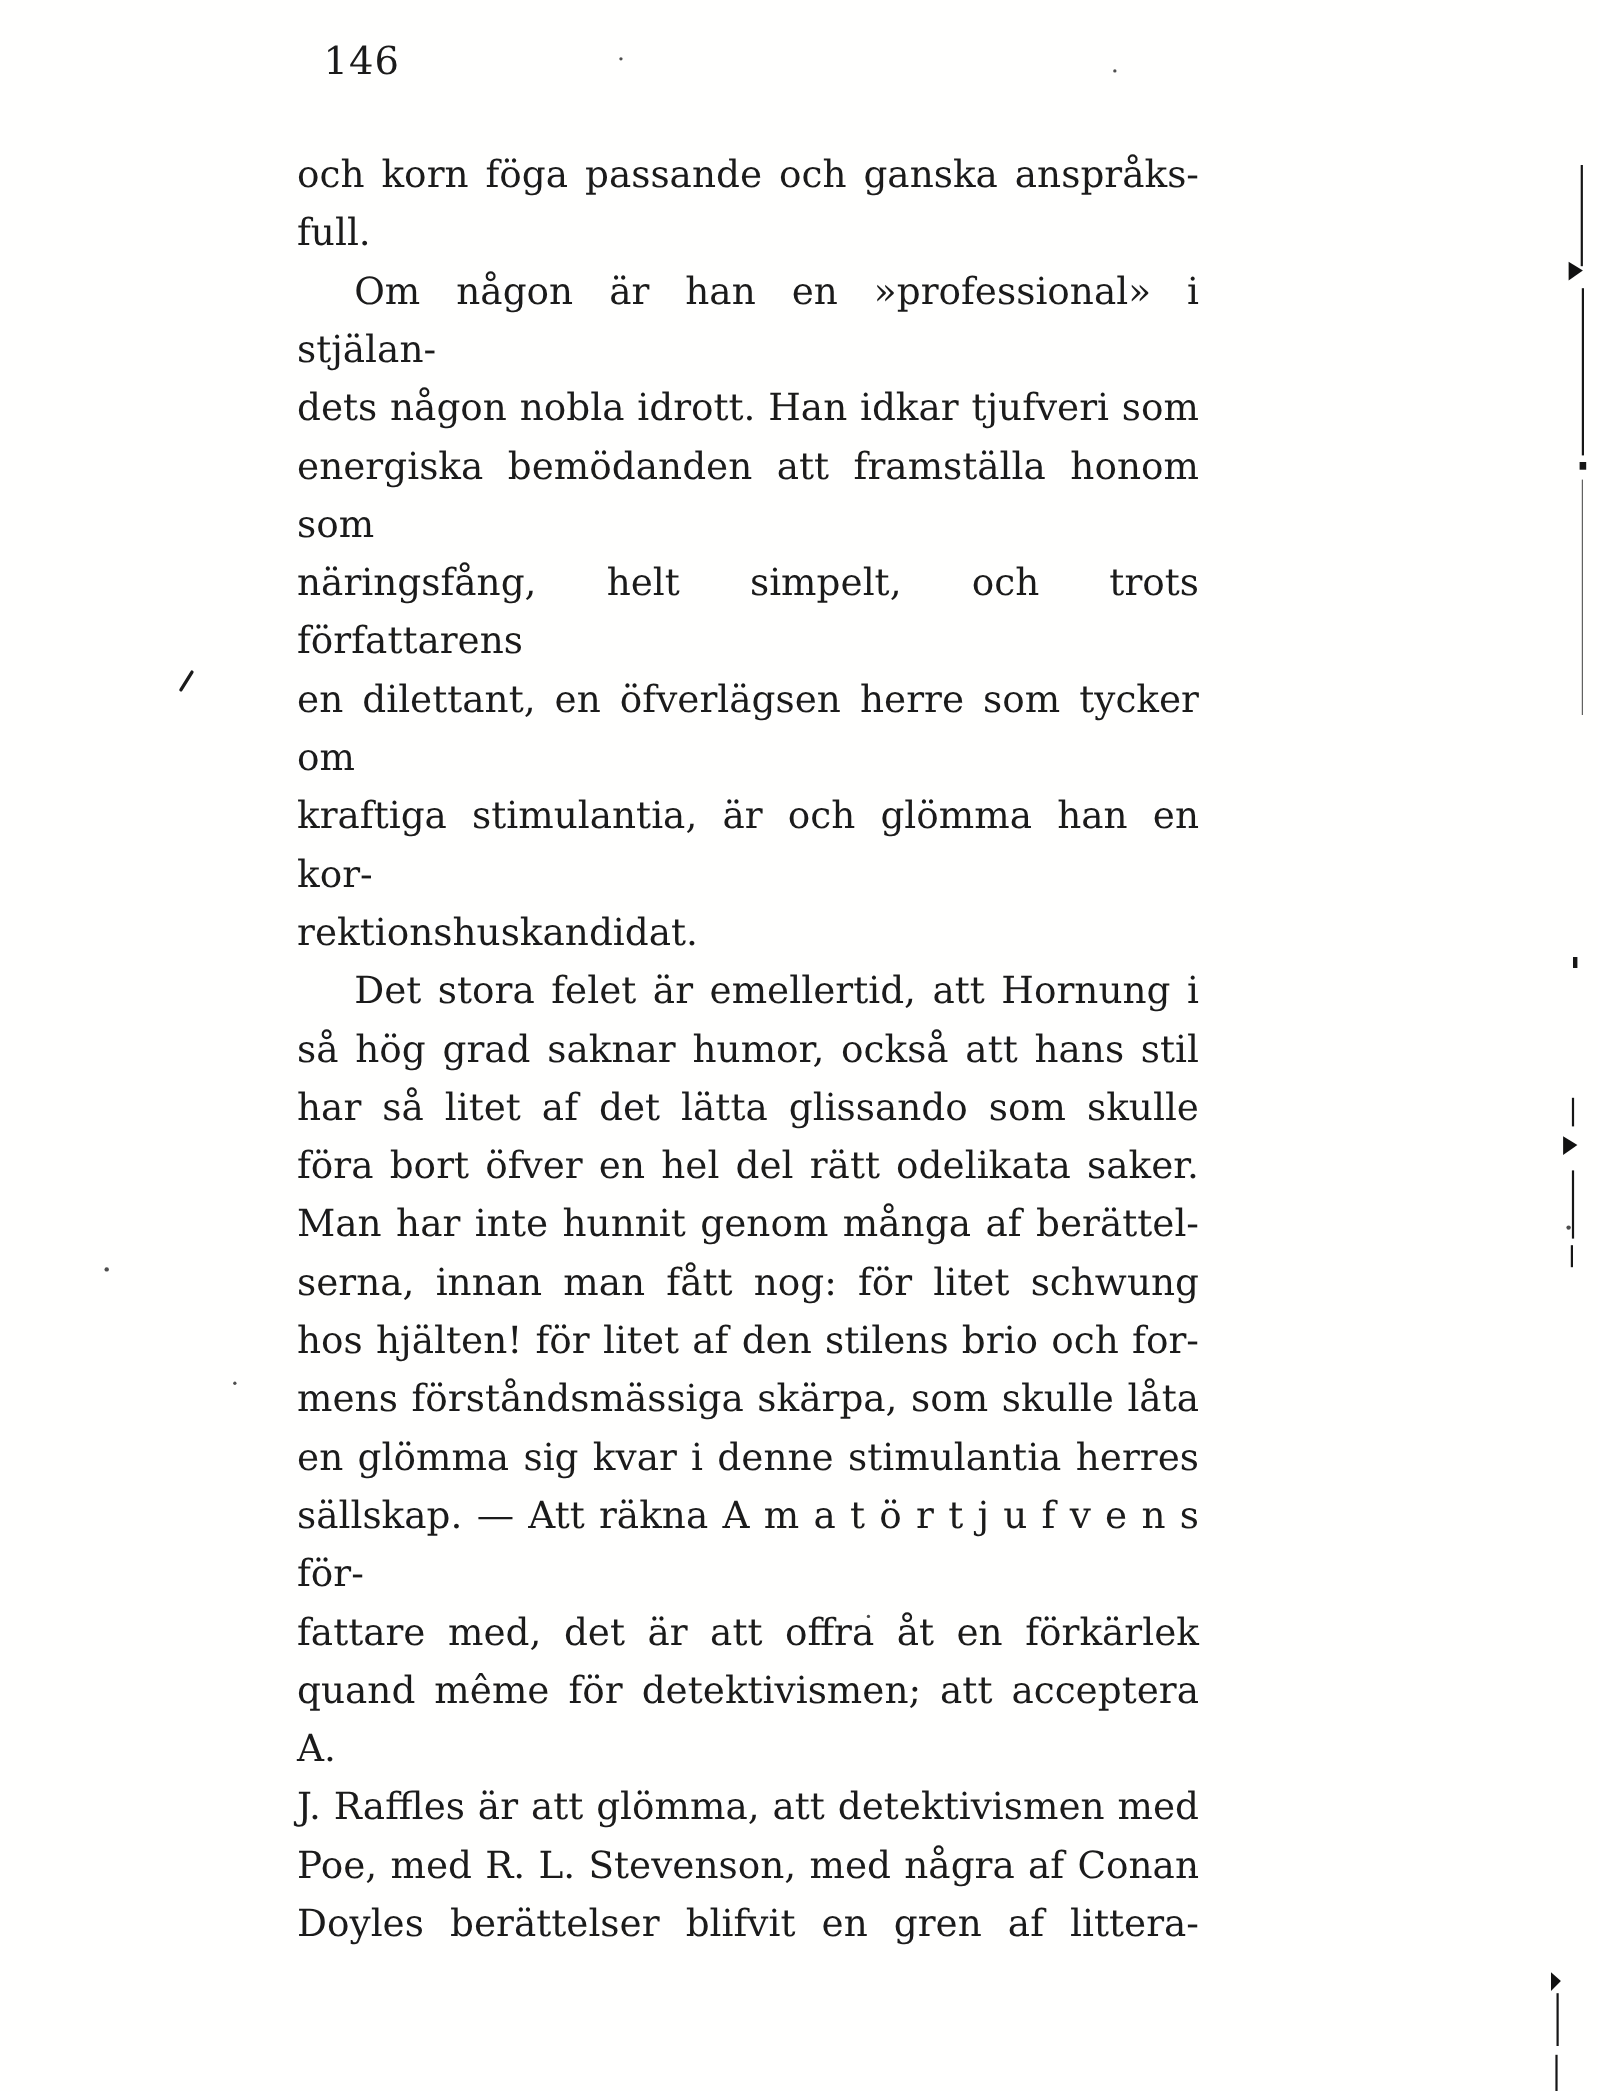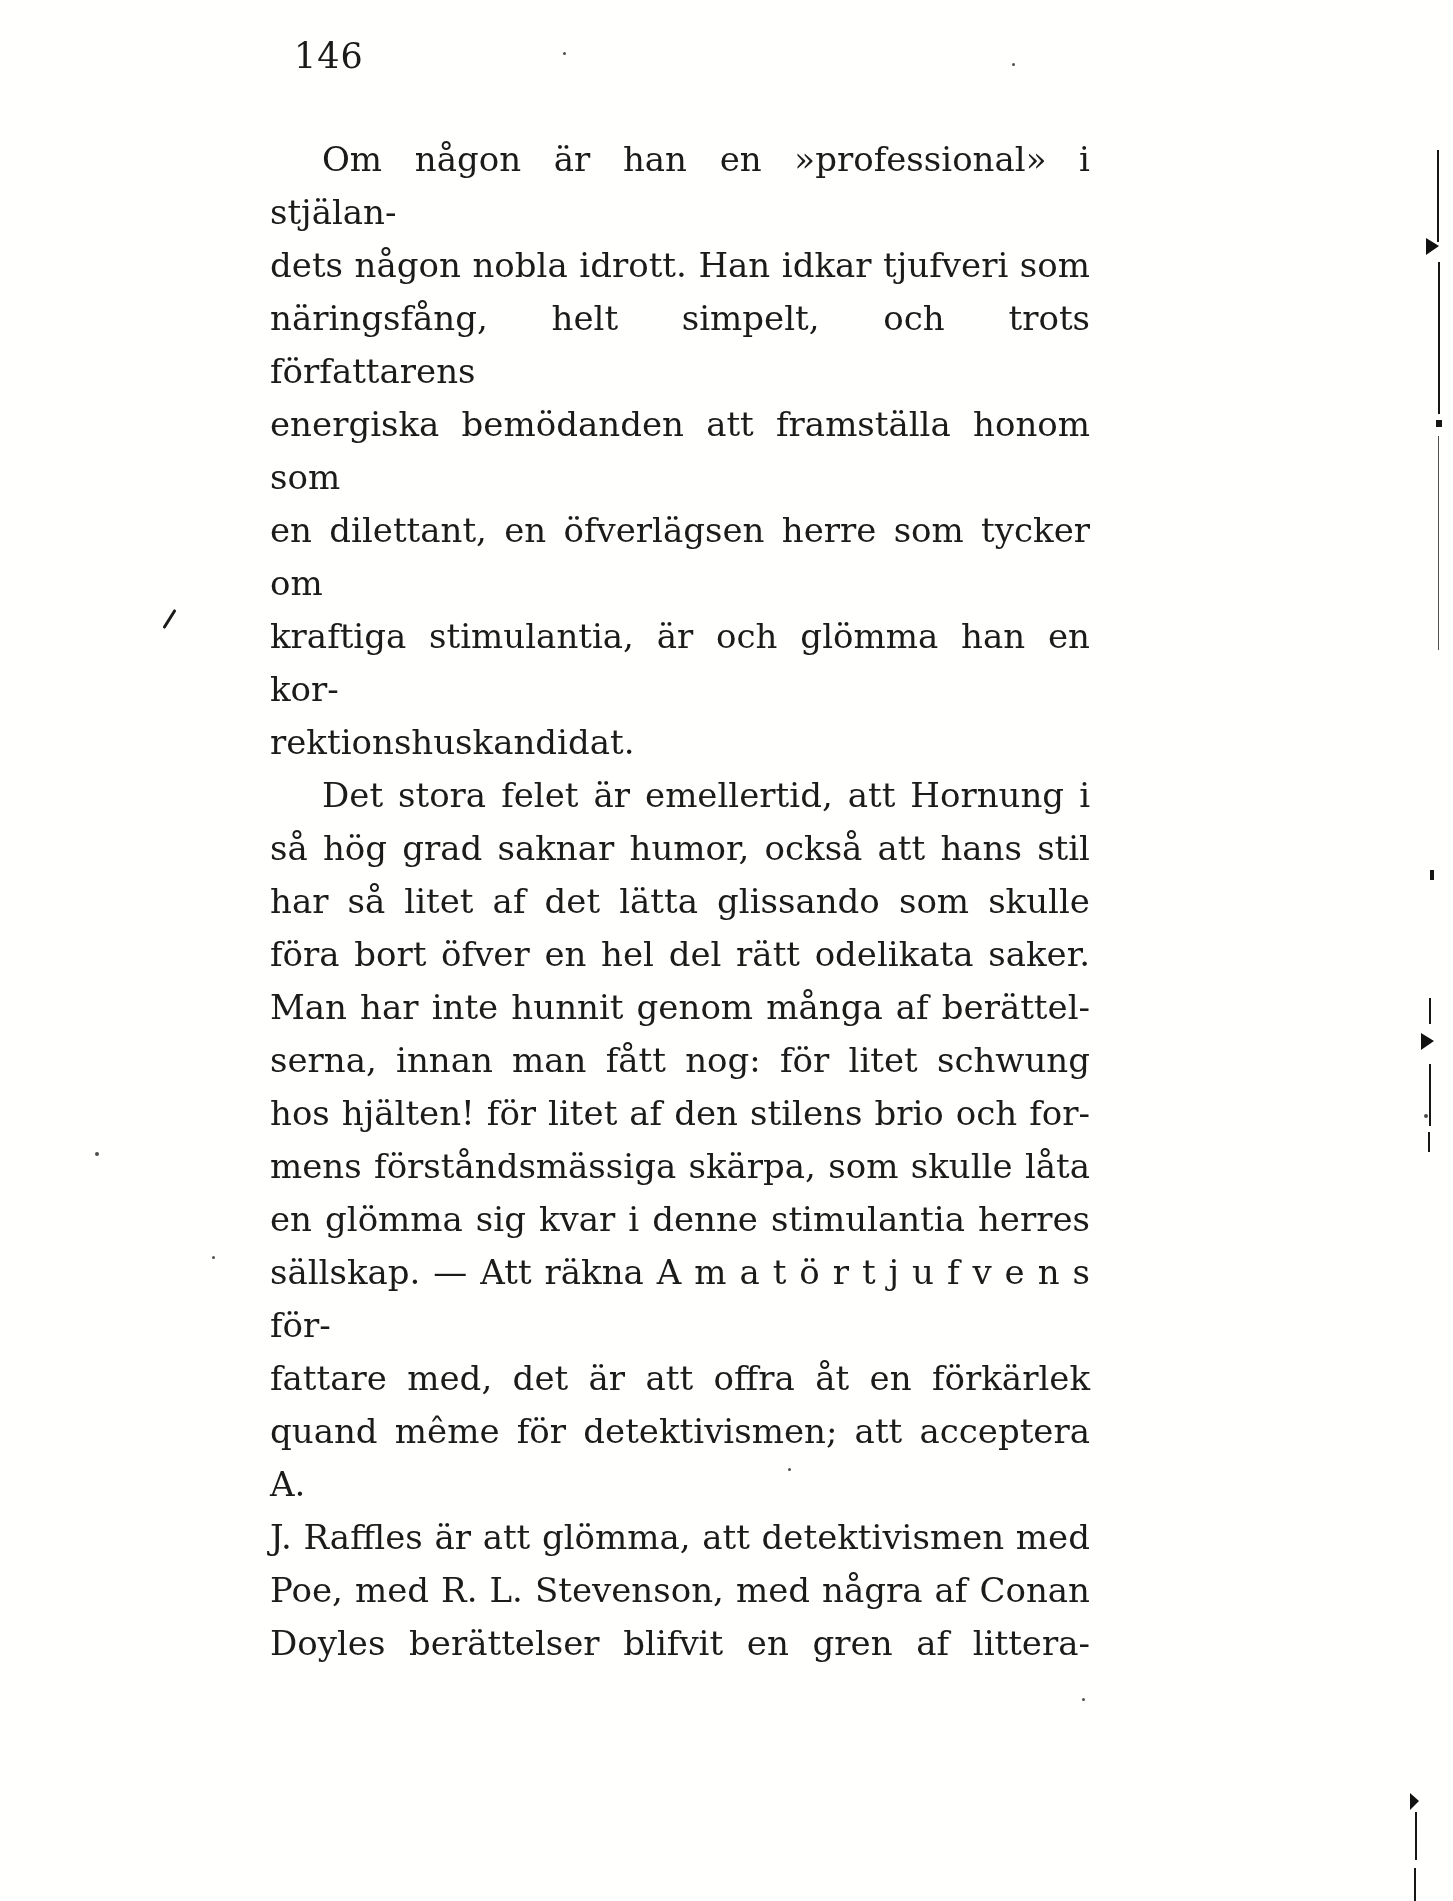--- a/index.html
+++ b/index.html
@@ -53,26 +53,30 @@
 </style>
 </head>
 <body>
 
 <div class="page">
 
   <div class="page-number">146</div>
 
   <div class="text-block">
 
+    <div class="para">
+      <div class="line">och korn föga passande och ganska anspråks-</div>
+      <div class="line last">full.</div>
+    </div>
 
     <div class="para">
       <div class="line indent">Om någon är han en »professional» i stjälan-</div>
       <div class="line">dets någon nobla idrott. Han idkar tjufveri som</div>
+      <div class="line">energiska bemödanden att framställa honom som</div>
       <div class="line">näringsfång, helt simpelt, och trots författarens</div>
-      <div class="line">energiska bemödanden att framställa honom som</div>
       <div class="line">en dilettant, en öfverlägsen herre som tycker om</div>
       <div class="line">kraftiga stimulantia, är och glömma han en kor-</div>
       <div class="line last">rektionshuskandidat.</div>
     </div>
 
     <div class="para">
       <div class="line indent">Det stora felet är emellertid, att Hornung i</div>
       <div class="line">så hög grad saknar humor, också att hans stil</div>
       <div class="line">har så litet af det lätta glissando som skulle</div>
       <div class="line">föra bort öfver en hel del rätt odelikata saker.</div>

